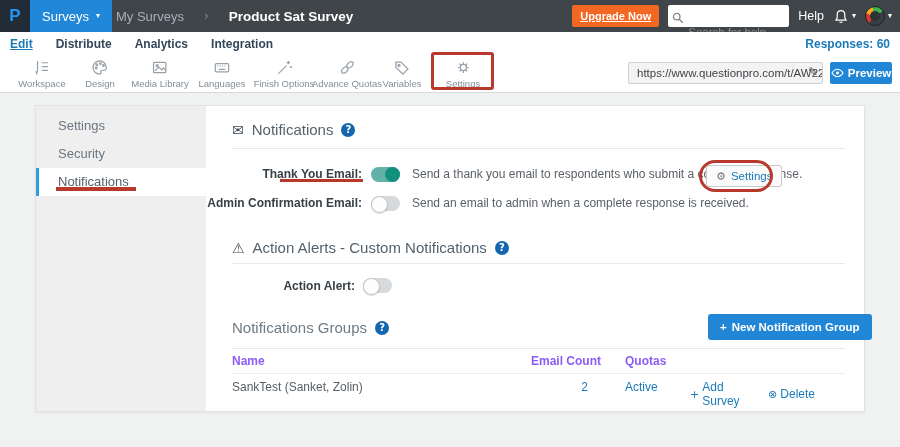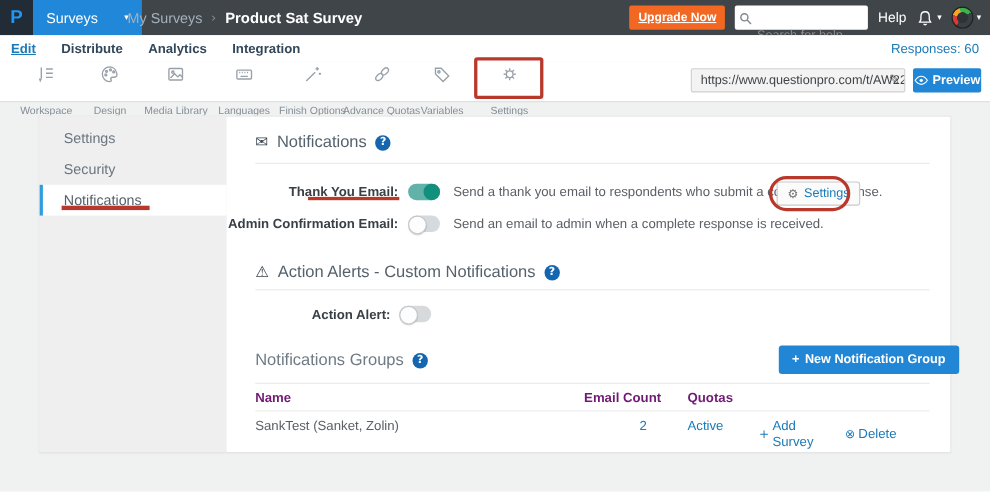--- a/index.html
+++ b/index.html
@@ -4,50 +4,50 @@
 <style>
   * { margin:0; padding:0; box-sizing:border-box; }
   html,body { width:900px; height:447px; }
   body { font-family:"Liberation Sans", sans-serif; }
   .page { position:relative; width:900px; height:447px; background:#f0f1f1; overflow:hidden; }
   .glyph { font-family:"DejaVu Sans", sans-serif; }
 
   
   .topbar { position:absolute; left:0; top:0; width:900px; height:32px; background:#404549; }
   .logo-box { position:absolute; left:0; top:0; width:30px; height:32px; background:#222c36; color:#2196f3; font-weight:bold; font-size:17px; display:flex; align-items:center; justify-content:center; cursor:pointer; }
-  .surveys-block { position:absolute; left:30px; top:0; height:32px; padding:0 12px; background:#2187d8; color:#fff; font-size:13px; display:flex; align-items:center; gap:24px; cursor:pointer; }
+  .surveys-block { position:absolute; left:30px; top:0; height:32px; padding:0 12px; background:#2187d8; color:#fff; font-size:13px; display:flex; align-items:center; gap:7px; cursor:pointer; }
   .caret { font-family:"DejaVu Sans", sans-serif; font-size:8px; line-height:1; }
-  .breadcrumb { position:absolute; left:116px; top:0; height:32px; display:flex; align-items:center; gap:8px; font-size:13px; }
+  .breadcrumb { position:absolute; left:116px; top:0; height:32px; display:flex; align-items:center; gap:20px; font-size:13px; }
   .crumb-parent { color:#a3b1bc; cursor:pointer; }
   .crumb-sep { color:#7f8c96; font-size:12px; }
   .crumb-current { color:#ffffff; font-weight:600; font-size:13.5px; }
   .topbar-right { position:absolute; right:8px; top:0; height:32px; display:flex; align-items:center; gap:9px; }
   .upgrade-btn { background:#f26722; color:#fff; font-size:11px; font-weight:bold; border:none; border-radius:2px; height:22px; padding:0 8px; cursor:pointer;text-decoration:underline; }
   .search-box { position:relative; width:121px; height:22px; background:#fff; border-radius:2px; }
   .search-box input { position:absolute; left:20px; top:0; width:98px; height:22px; border:none; outline:none; font-size:11.5px; color:#444; background:transparent; font-family:"Liberation Sans", sans-serif;margin-top:16px; }
   .search-box input::placeholder { color:#8a8a8a; }
   .search-icon-wrap { position:absolute; left:4px; top:5px; }
   .help-label { color:#fff; font-size:12.5px; cursor:pointer; }
   .bell-wrap { display:flex; align-items:center; gap:3px; color:#fff; cursor:pointer; }
   .avatar-wrap { display:flex; align-items:center; gap:3px; color:#fff; cursor:pointer; }
   .avatar { position:relative; width:20px; height:20px; border-radius:50%; background:conic-gradient(from 220deg,#d93b30 0 18%,#f5a623 18% 34%,#39b54a 34% 55%,#3a3f44 55% 100%); border:1px solid #1d2226; }
   .avatar::after { content:""; position:absolute; left:4px; top:4px; width:10px; height:10px; border-radius:50%; background:#2e3338; }
 
   
   .nav-row { position:absolute; left:0; top:32px; width:900px; height:24px; background:#fff; }
   .nav-tabs { position:absolute; left:10px; top:0; height:24px; display:flex; align-items:center; gap:23px; }
   .nav-tab { font-size:12px; font-weight:700; color:#33475b; cursor:pointer; }
   .nav-tab.active { color:#1b7ab8; text-decoration:underline; }
-  .responses { position:absolute; right:10px; top:0; height:24px; display:flex; align-items:center; font-size:12px; font-weight:400; color:#1b7ab8; }
+  .responses { position:absolute; right:10px; top:0; height:24px; display:flex; align-items:center; font-size:12px; font-weight:700; color:#1b7ab8; }
 
   
   .toolbar { position:absolute; left:0; top:56px; width:900px; height:37px; background:#fff; border-bottom:1px solid #d9d9d9; }
   .tb-item { position:absolute; top:2px; transform:translateX(-50%); text-align:center; cursor:pointer; white-space:nowrap; }
   .tb-item svg { display:block; margin:0 auto; }
-  .tb-label { font-size:9.5px; color:#848e96; margin-top:19px; display:block; }
+  .tb-label { font-size:9.5px; color:#848e96; margin-top:1px; display:block; }
   .url-box { position:absolute; left:628px; top:6px; width:195px; height:22px; background:#f3f3f3; border:1px solid #cfcfcf; border-radius:2px; font-size:11.5px; color:#3f4449; line-height:20px; padding:0 18px 0 8px; white-space:nowrap; overflow:hidden; cursor:text; }
   .url-pencil { position:absolute; right:82px; top:9px; font-size:12px; color:#555; cursor:pointer; }
   .preview-btn { position:absolute; left:830px; top:6px; width:62px; height:22px; background:#2186d6; border:none; border-radius:2px; color:#fff; font-size:11.5px; font-weight:600; display:flex; align-items:center; justify-content:center; gap:4px; cursor:pointer; font-family:"Liberation Sans", sans-serif; }
 
   
   .card { position:absolute; left:35px; top:105px; width:830px; height:307px; background:#fff; border:1px solid #e2e2e2; box-shadow:0 1px 2px rgba(0,0,0,.06); }
   .sidebar { position:absolute; left:0; top:0; width:170px; height:100%; background:#efefef; padding-top:6px; }
   .sb-item { height:28px; line-height:28px; padding-left:22px; font-size:13px; color:#6b7681; cursor:pointer; }
   .sb-item.active { background:#fff; border-left:3px solid #2e9ddf; padding-left:19px; color:#55626c; }
 
@@ -65,21 +65,21 @@
   .toggle.on { background:#62b2aa; }
   .toggle.on::after { content:""; position:absolute; right:0; top:0; width:15px; height:15px; border-radius:50%; background:#12907e; }
   .toggle.off { background:#d7dadc; }
   .toggle.off::after { content:""; position:absolute; left:0; top:0; width:15px; height:15px; border-radius:50%; background:#fdfdfd; border:1px solid #c3c7c9; box-shadow:0 1px 1px rgba(0,0,0,.15); }
 
   .settings-btn { position:absolute; left:706px; top:165px; height:22px; padding:0 9px; background:#fbfbfb; border:1px solid #c9c9c9; border-radius:3px; display:flex; align-items:center; gap:5px; font-size:11.5px; color:#1b7ab8; cursor:pointer; font-family:"Liberation Sans", sans-serif; }
   .settings-btn .gear { font-family:"DejaVu Sans", sans-serif; font-size:11px; color:#767676; }
 
   .new-group-btn { position:absolute; left:708px; top:314px; height:26px; padding:0 12px; background:#2186d6; border:none; border-radius:3px; color:#fff; font-size:11.5px; font-weight:700; display:flex; align-items:center; gap:5px; cursor:pointer; font-family:"Liberation Sans", sans-serif; }
 
-  .th { position:absolute; font-size:12px; font-weight:700; color:#701a75; }
+  .th { position:absolute; font-size:12px; font-weight:700; color:#8b5cf6; }
   .td { position:absolute; font-size:12px; color:#5a6066; }
   .link { color:#1b7ab8; cursor:pointer; }
   .row-actions { position:absolute; left:690px; top:380px; width:125px; display:flex; justify-content:flex-end; gap:10px; font-size:12px; }
   .action-link { display:flex; align-items:center; gap:3px; color:#1b7ab8; cursor:pointer; }
   .action-ic { font-family:"DejaVu Sans", sans-serif; font-size:11px; }
 
   
   .ann { position:absolute; z-index:20; pointer-events:none; }
   .ann-rect-toolbar { left:431px; top:52px; width:63px; height:38px; border:3px solid #b9382c; border-radius:3px; }
   .ann-under-sidebar { left:56px; top:187px; width:80px; height:4px; background:#b9382c; }

